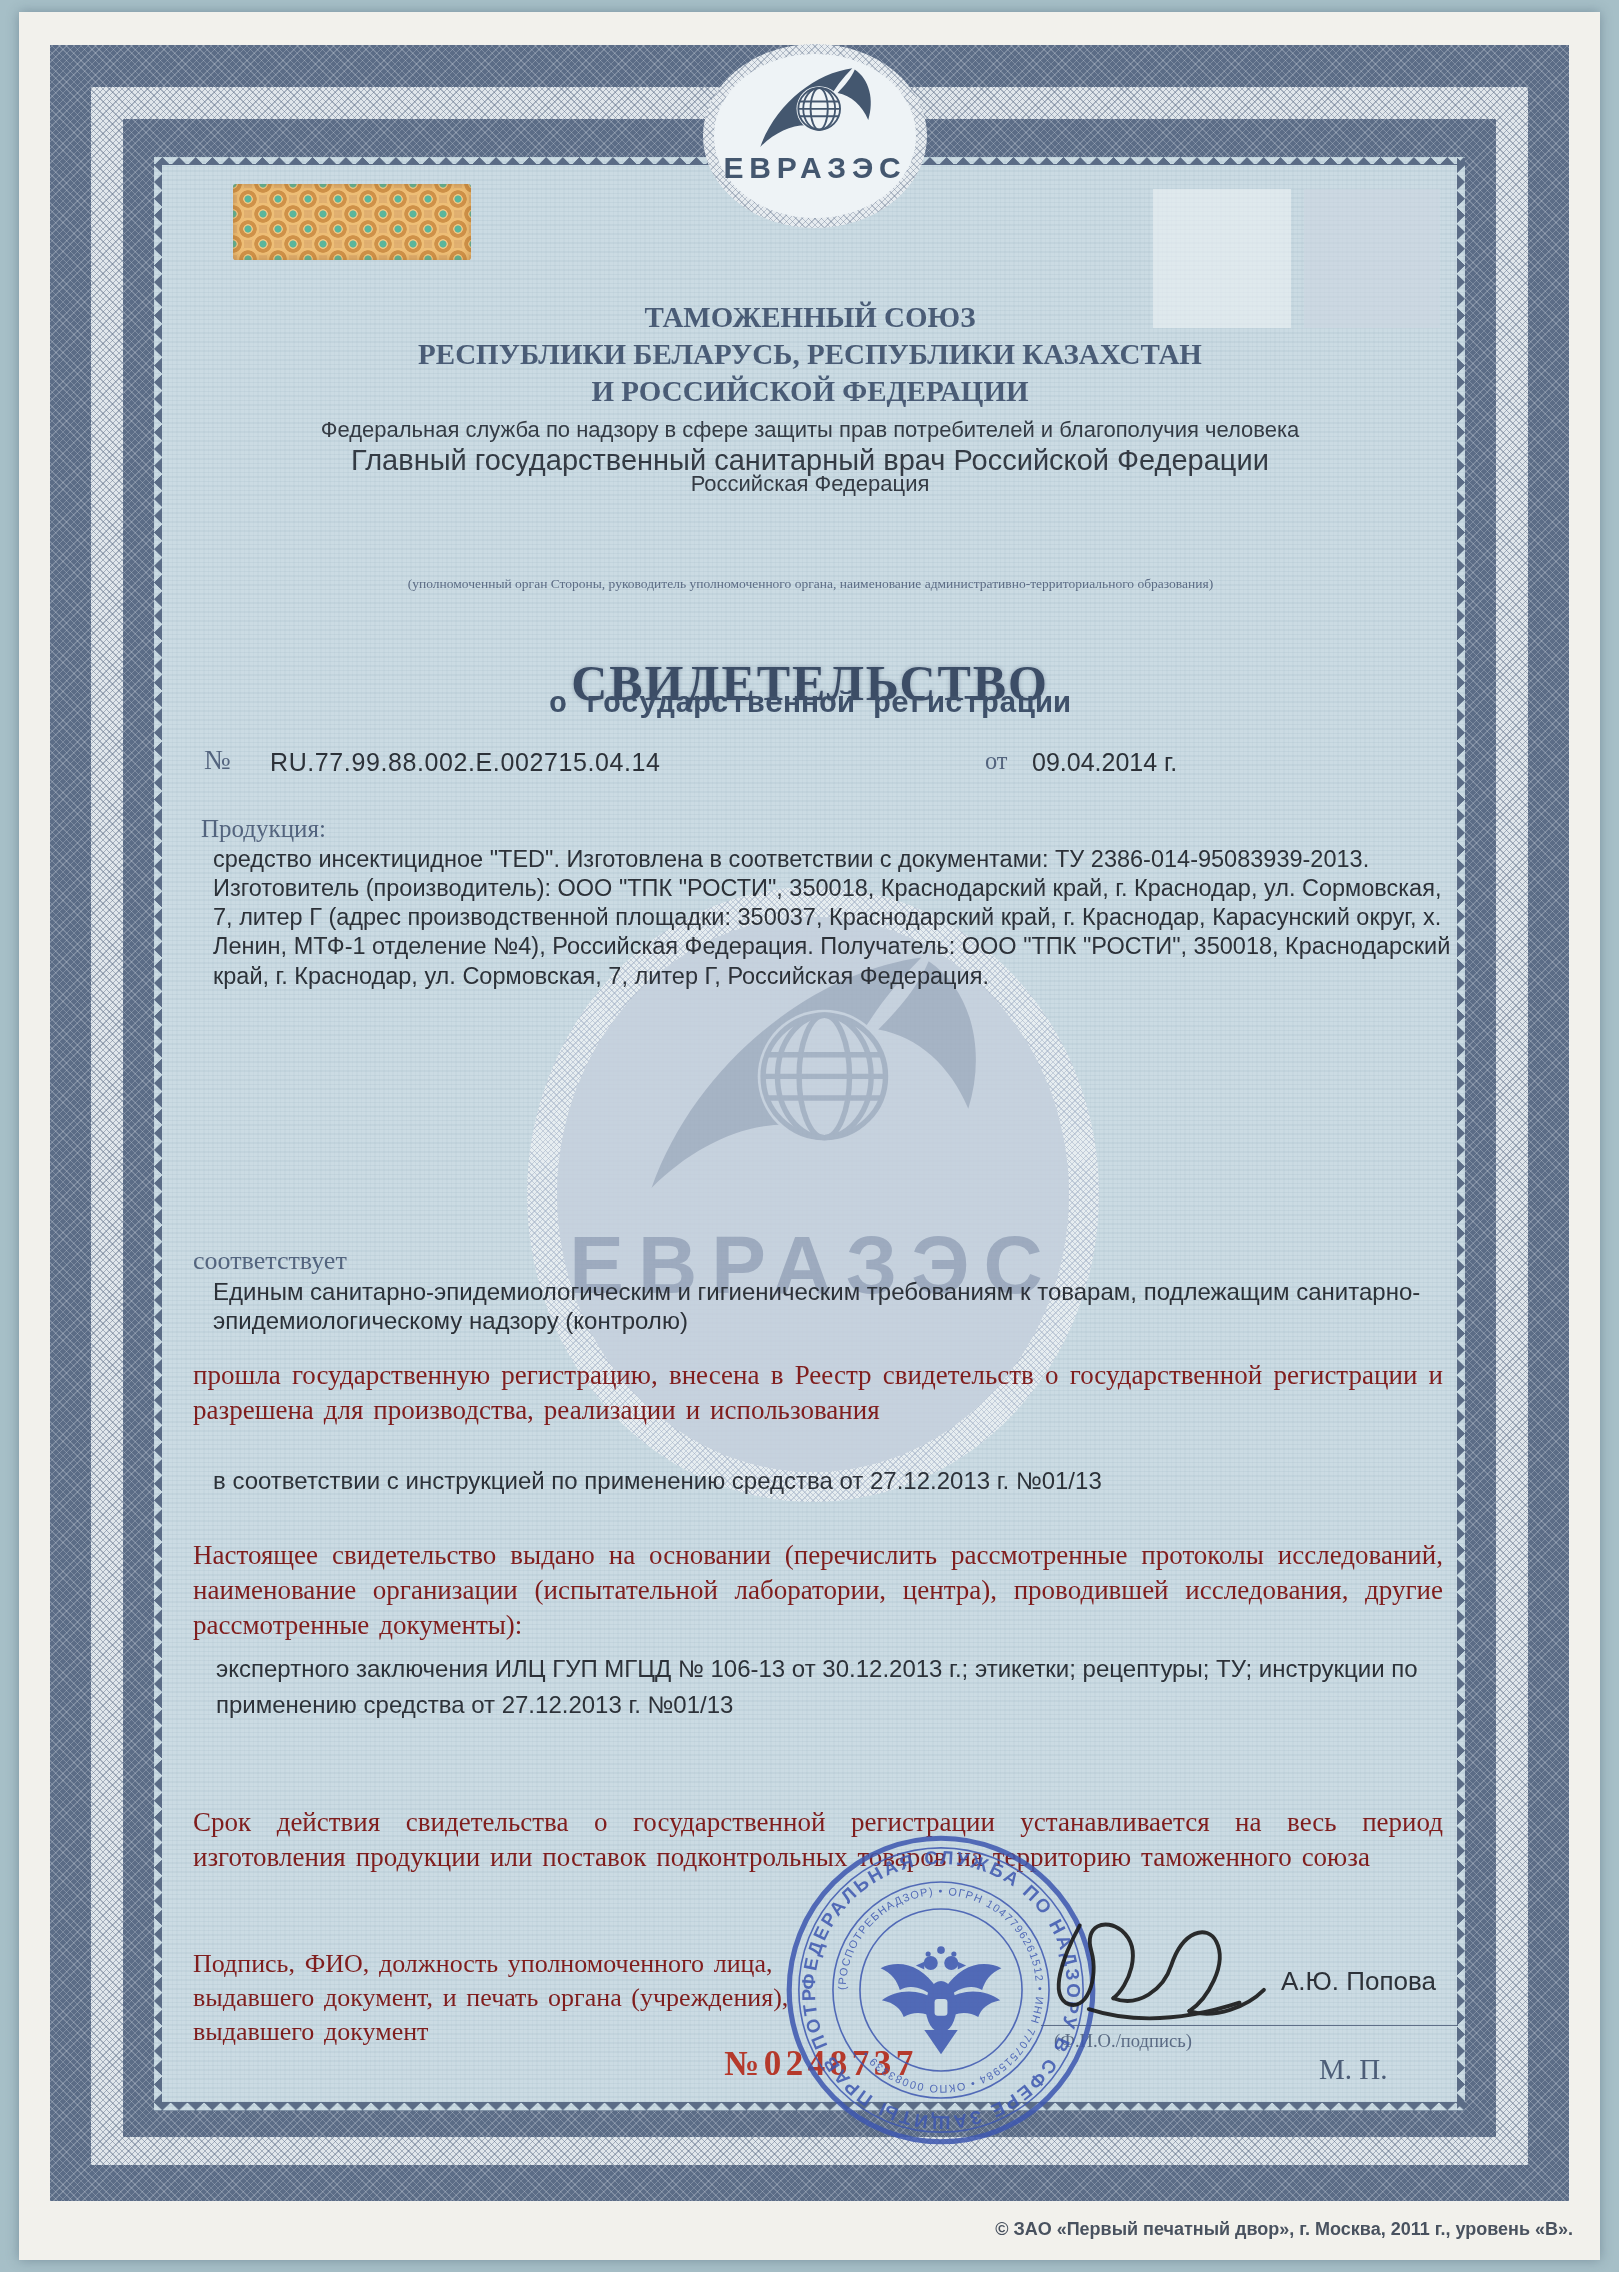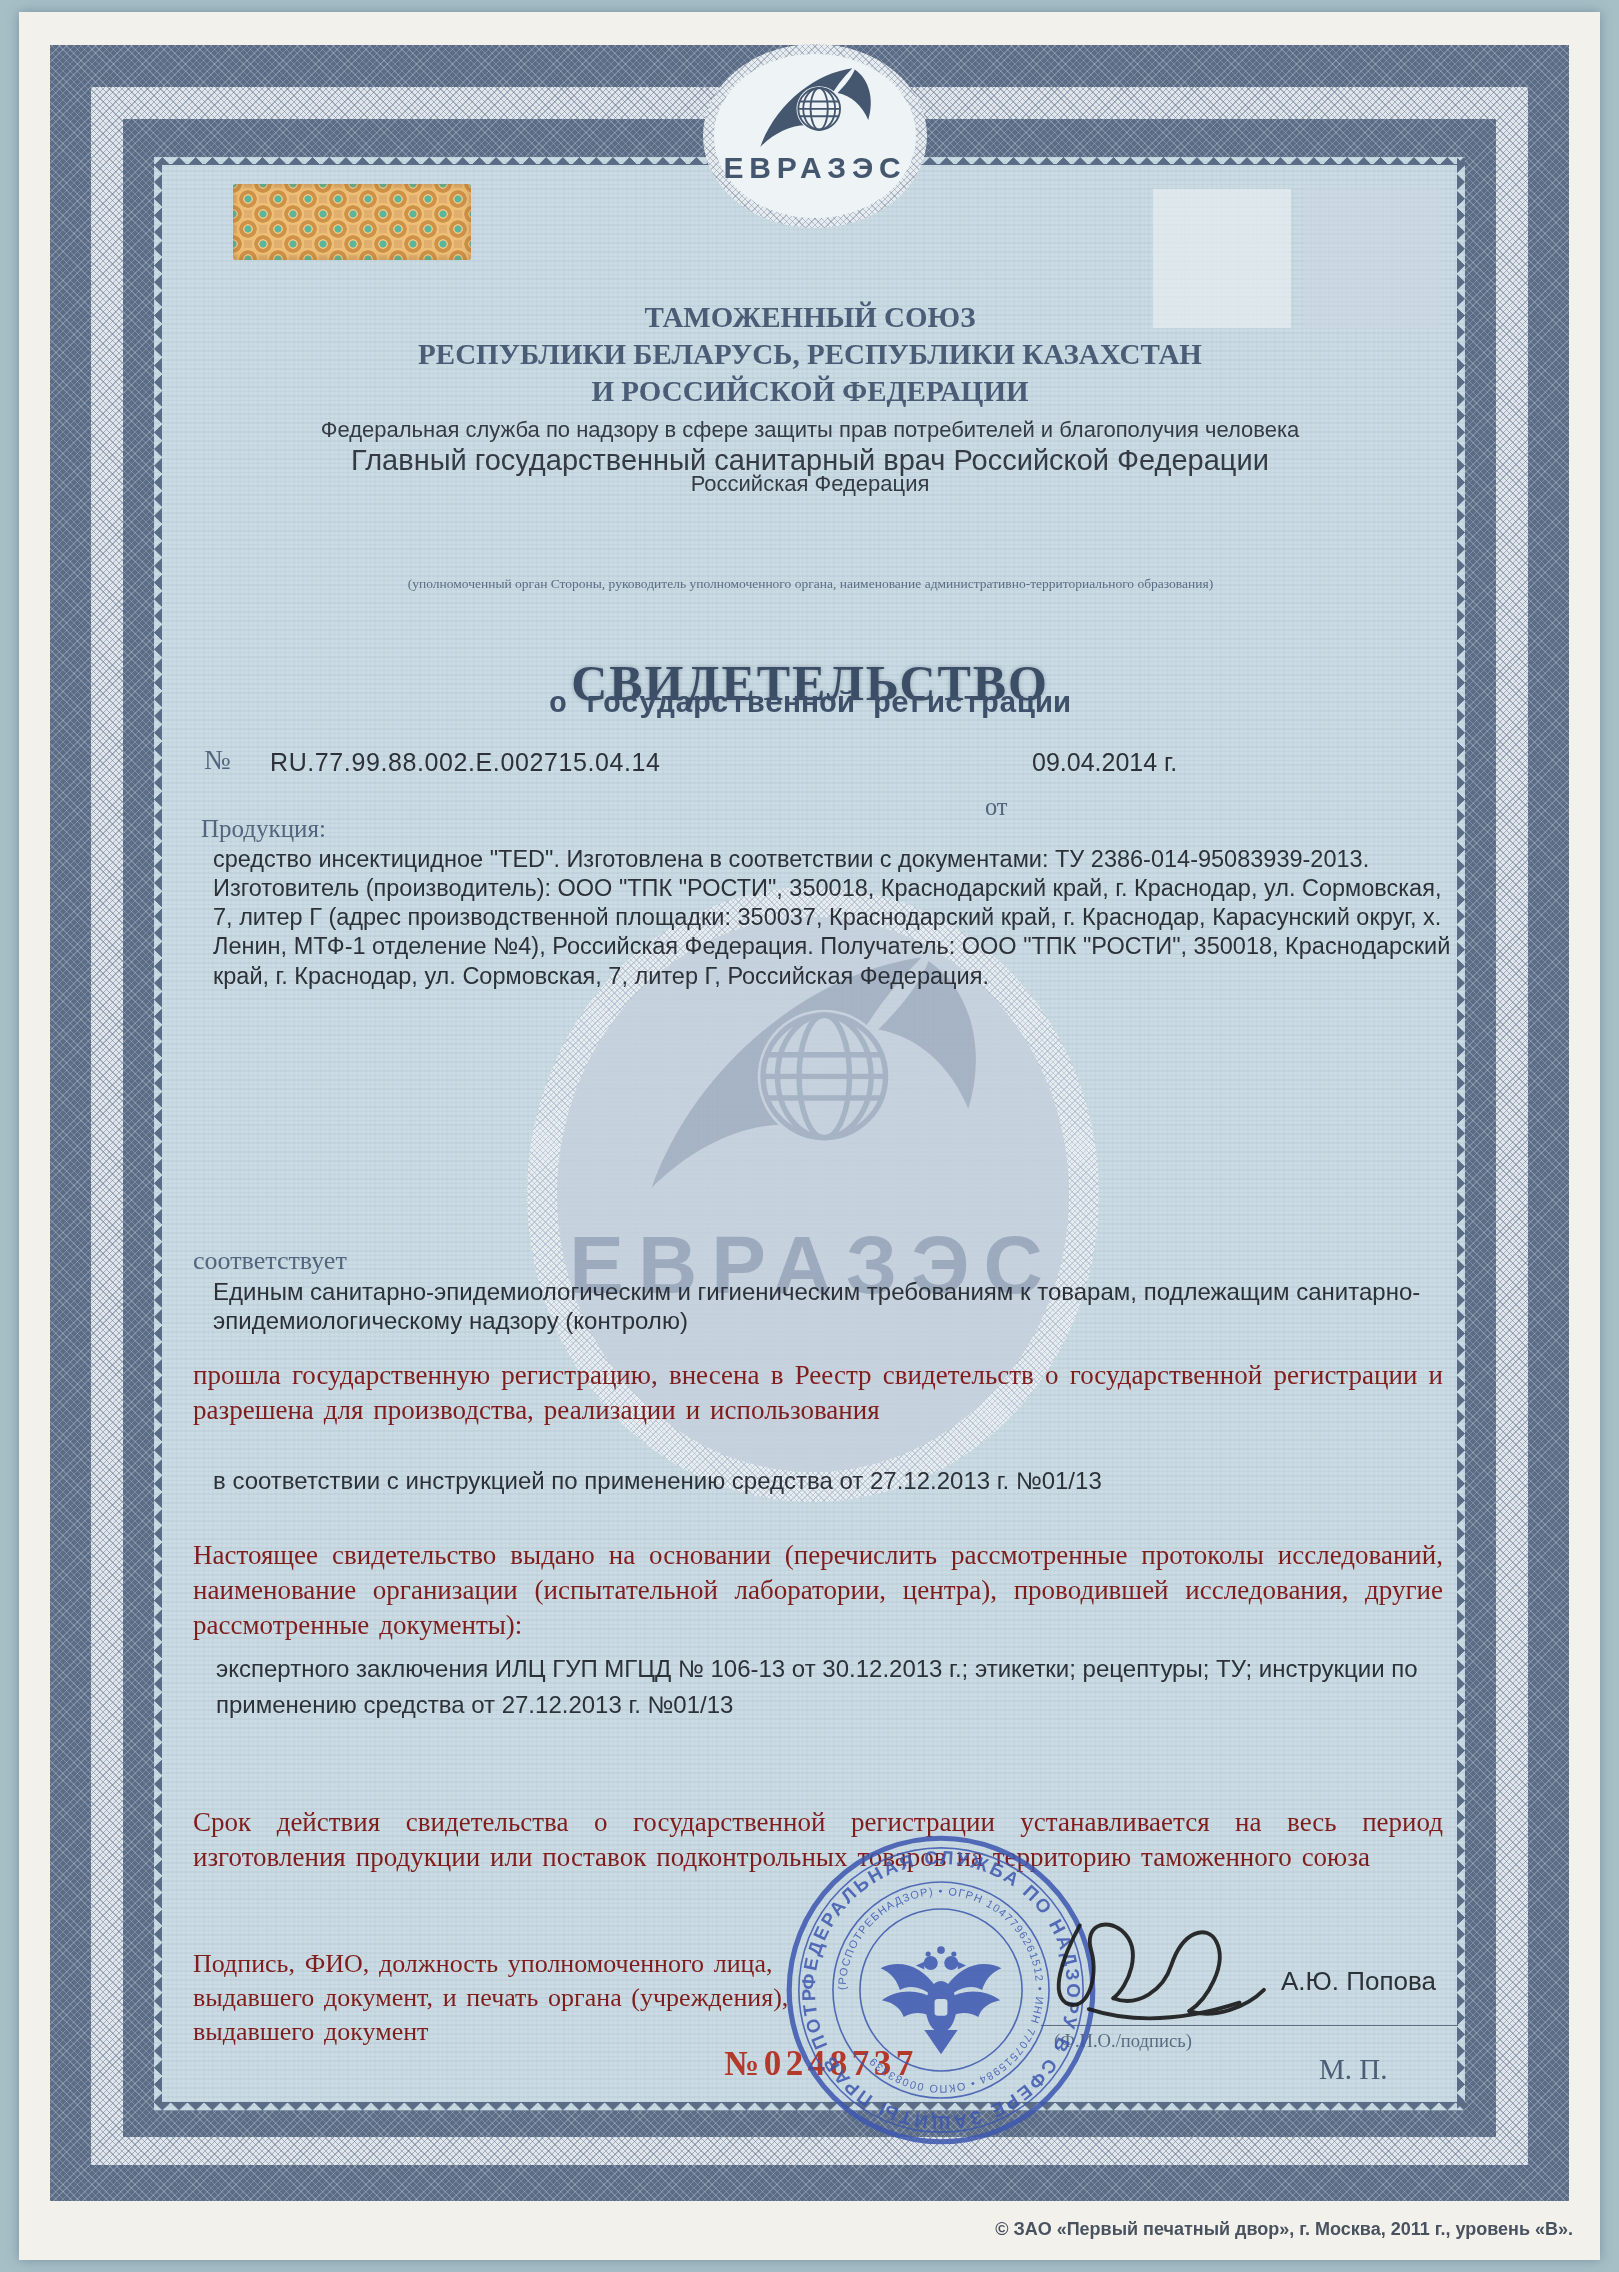--- a/index.html
+++ b/index.html
@@ -152,21 +152,21 @@
   <div class="t sanshead" style="top:417px;font-size:22px;">Федеральная служба по надзору в сфере защиты прав потребителей и благополучия человека</div>
   <div class="t sanshead" style="top:444px;font-size:29px;">Главный государственный санитарный врач Российской Федерации</div>
   <div class="t sanshead" style="top:471px;font-size:22px;">Российская Федерация</div>
   <div class="t smallcap" style="top:576px;left:264px;width:1093px;">(уполномоченный орган Стороны, руководитель уполномоченного органа, наименование административно-территориального образования)</div>
 
   <div class="t serifhead" style="top:606px;font-size:50px;letter-spacing:1.9px;color:#3c4d66;text-shadow:0 0 4.5px rgba(60,77,102,.38);margin-top:48px;">СВИДЕТЕЛЬСТВО</div>
   <div class="t serifhead" style="top:687px;font-size:30px;color:#3f516a;font-family:Liberation Mono, monospace;">о государственной регистрации</div>
 
   <div class="t label" style="left:204px;top:744px;font-size:28px;">№</div>
   <div class="t fill" style="left:270px;top:748px;font-size:25px;letter-spacing:0.6px;">RU.77.99.88.002.Е.002715.04.14</div>
-  <div class="t label" style="left:985px;top:747px;font-size:24.4px;margin-top:46px;">от</div>
+  <div class="t label" style="left:985px;top:747px;font-size:24.4px;">от</div>
   <div class="t fill" style="left:1032px;top:748px;font-size:25px;">09.04.2014 г.</div>
 
   <div class="t label" style="left:201px;top:815px;font-size:25px;">Продукция:</div>
   <div class="t fill" style="left:213px;top:845px;width:1247px;font-size:23.5px;line-height:1.24;">средство инсектицидное "TED". Изготовлена в соответствии с документами: ТУ 2386-014-95083939-2013. Изготовитель (производитель): ООО "ТПК "РОСТИ", 350018, Краснодарский край, г. Краснодар, ул. Сормовская, 7, литер Г (адрес производственной площадки: 350037, Краснодарский край, г. Краснодар, Карасунский округ, х. Ленин, МТФ-1 отделение №4), Российская Федерация.  Получатель: ООО "ТПК "РОСТИ", 350018, Краснодарский край, г. Краснодар, ул. Сормовская, 7, литер Г, Российская Федерация.</div>
 
 
   <div class="t label" style="left:193px;top:1246px;font-size:26px;">соответствует</div>
   <div class="t fill" style="left:213px;top:1277px;width:1231px;font-size:24px;line-height:1.22;">Единым санитарно-эпидемиологическим и гигиеническим требованиям к товарам, подлежащим санитарно-эпидемиологическому надзору (контролю)</div>
 
   <div class="t serifbody" style="left:193px;top:1358px;width:1250px;font-size:27px;">прошла государственную регистрацию, внесена в Реестр свидетельств о государственной регистрации и разрешена для производства, реализации и использования</div>

